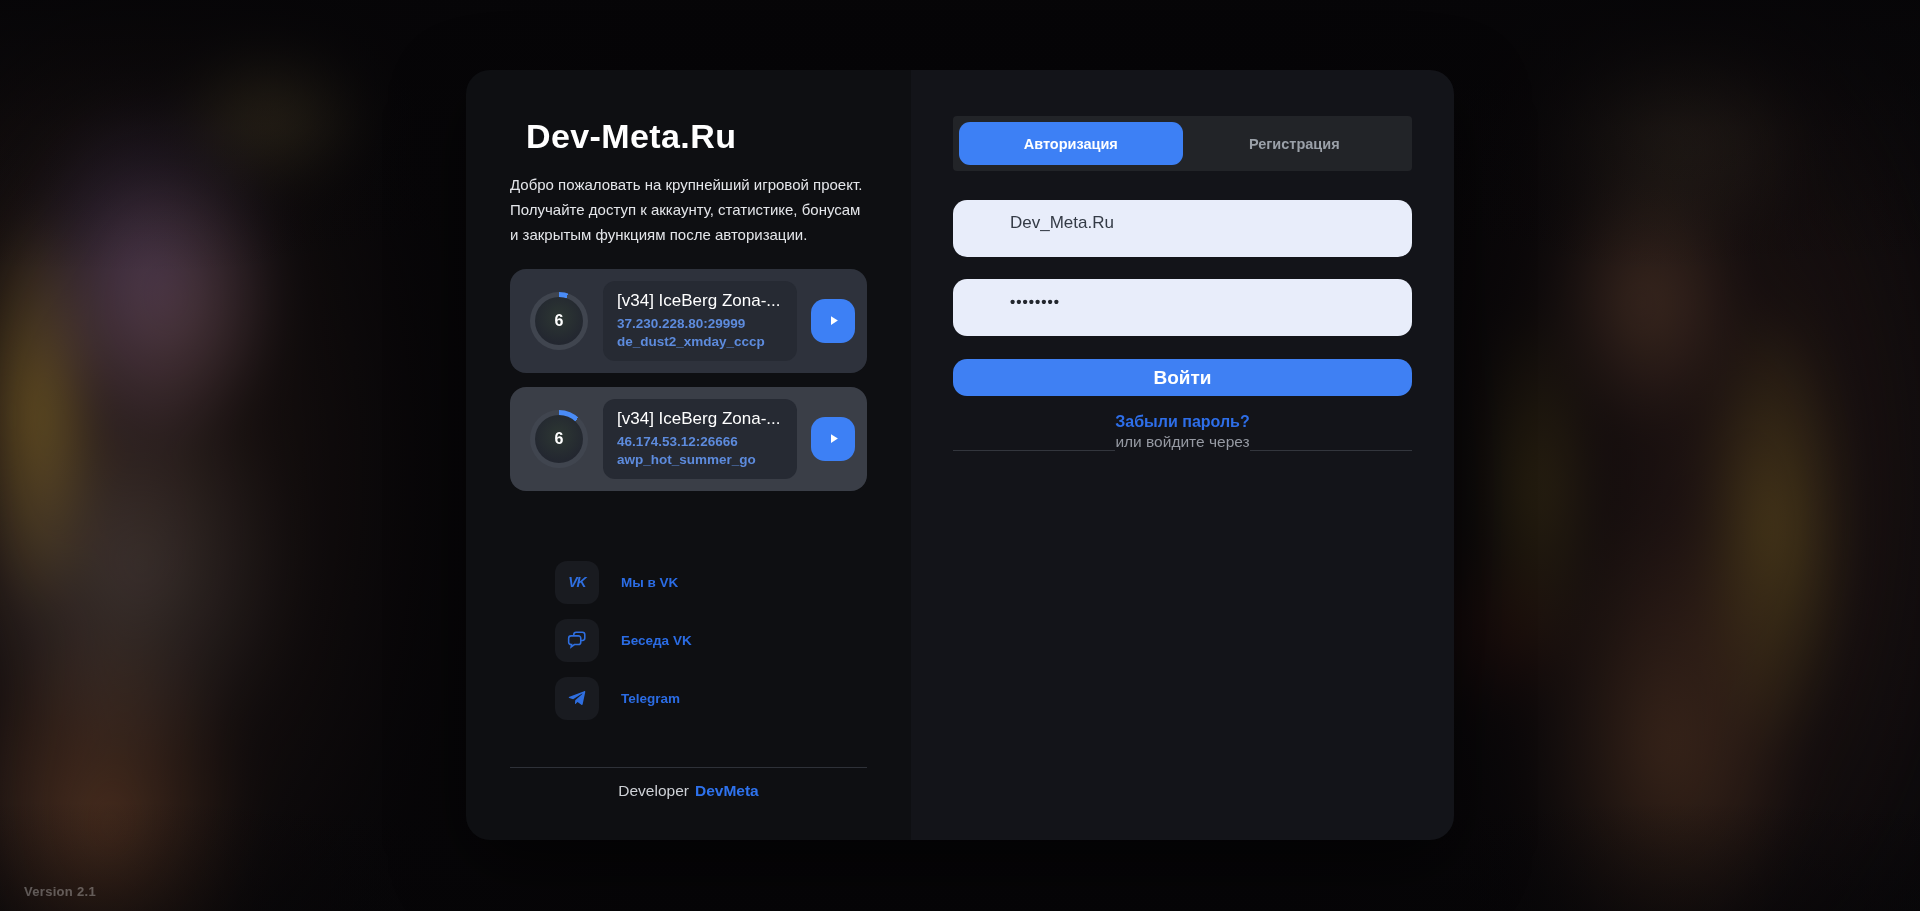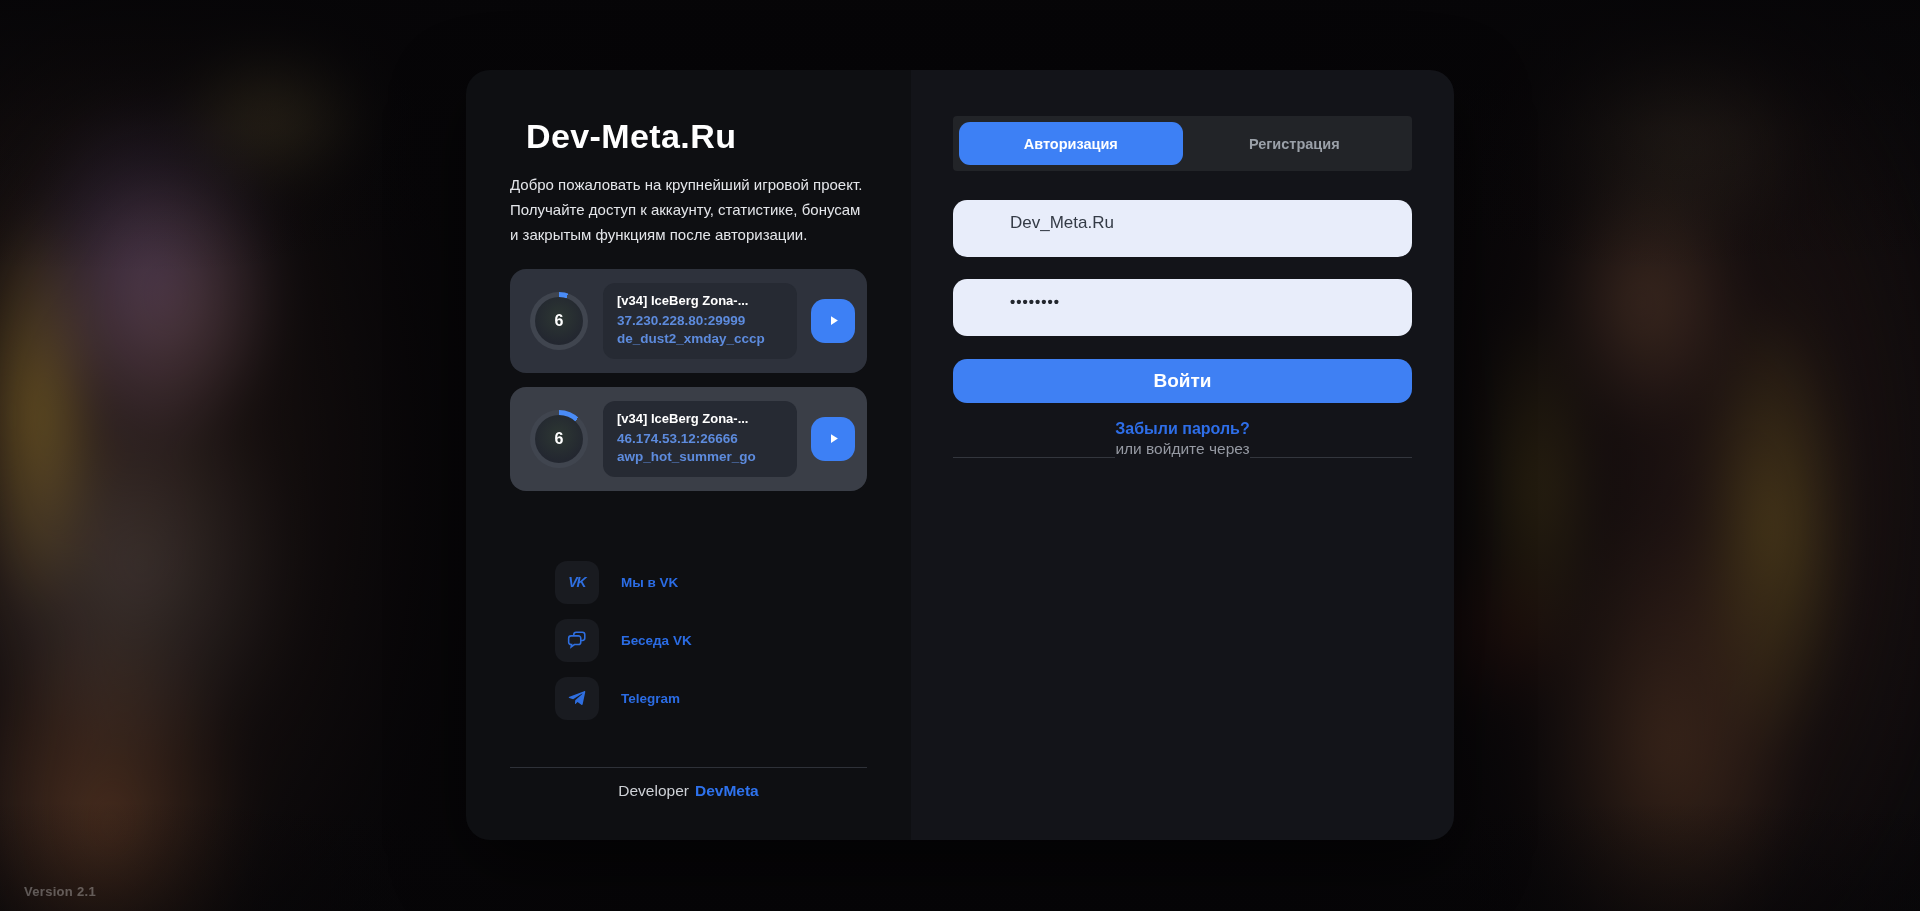--- a/index.html
+++ b/index.html
@@ -57,21 +57,21 @@
     height:104px; padding:14px 12px 14px 20px; margin-top:14px; cursor:pointer; }
   .server-card.alt { background:#3a3e47; }
   .ring { width:58px; height:58px; border-radius:50%; flex:none;
     display:flex; align-items:center; justify-content:center; }
   .ring-inner { width:48px; height:48px; border-radius:50%;
     background:radial-gradient(circle at 50% 42%, #2d3733 0%, #232730 70%);
     display:flex; align-items:center; justify-content:center;
     color:#fff; font-size:16px; font-weight:700; }
   .server-info { flex:1; min-width:0; background:#262a33; border-radius:12px;
     padding:10px 14px; margin:0 14px 0 15px; }
-  .server-name { color:#ffffff; font-size:13px; font-weight:700; margin-bottom:4px;
+  .server-name { color:#ffffff; font-size:17px; font-weight:400; margin-bottom:4px;
     white-space:nowrap; overflow:hidden; }
   .server-ip, .server-map { color:#5d8bdd; font-size:13.5px; font-weight:700; line-height:1.35;
     white-space:nowrap; overflow:hidden; }
   .play-btn { width:44px; height:44px; flex:none; border:none; border-radius:14px; background:#3d80f5;
     display:flex; align-items:center; justify-content:center; cursor:pointer; }
 
   .socials { margin-top:70px; }
   .social-item { display:flex; align-items:center; gap:22px; margin-bottom:15px; cursor:pointer;padding-left:45px; }
   .social-icon-box { width:44px; height:43px; border-radius:12px; background:#191b20;
     display:flex; align-items:center; justify-content:center; flex:none; }
@@ -89,21 +89,21 @@
     display:flex; align-items:center; justify-content:center;
     color:#9aa0a8; font-size:14.5px; font-weight:700; cursor:pointer;
     font-family:"Liberation Sans","DejaVu Sans",sans-serif; }
   .tab.active { background:#3d80f5; color:#ffffff; }
 
   .field { display:block; width:100%; height:57px; background:#e8edfa; border:none; border-radius:14px;
     padding:0 24px 12px 57px; font-size:17px; font-weight:500; color:#343b46; margin-bottom:22px;
     font-family:"Liberation Sans","DejaVu Sans",sans-serif; outline:none; }
   .field.password { font-size:15px; font-weight:700; letter-spacing:1px; color:#23272e; margin-bottom:23px; }
 
-  .submit-btn { display:block; width:100%; height:44px; border:none; border-radius:14px; background:#3f80f3;
+  .submit-btn { display:block; width:100%; height:37px; border:none; border-radius:14px; background:#3f80f3;
     color:#ffffff; font-size:19px; font-weight:700; cursor:pointer;
     font-family:"Liberation Sans","DejaVu Sans",sans-serif; }
 
   .forgot-link { display:block; text-align:center; margin-top:17px; color:#2e6ee8;
     font-size:16px; font-weight:700; text-decoration:none; cursor:pointer; }
 
   .divider-row { display:flex; align-items:flex-end; gap:0; margin-top:2px; }
   .divider-line { flex:1; height:1px; background:#33363d; }
   .divider-label { color:#969aa3; font-size:15.5px; }
 </style>

